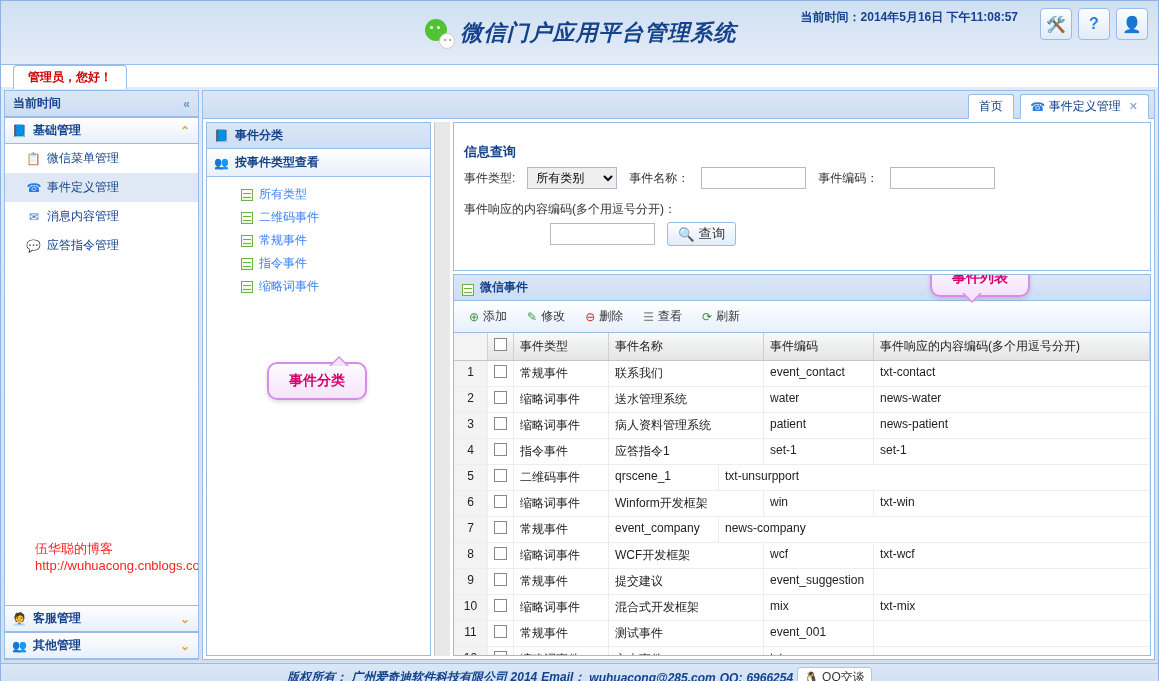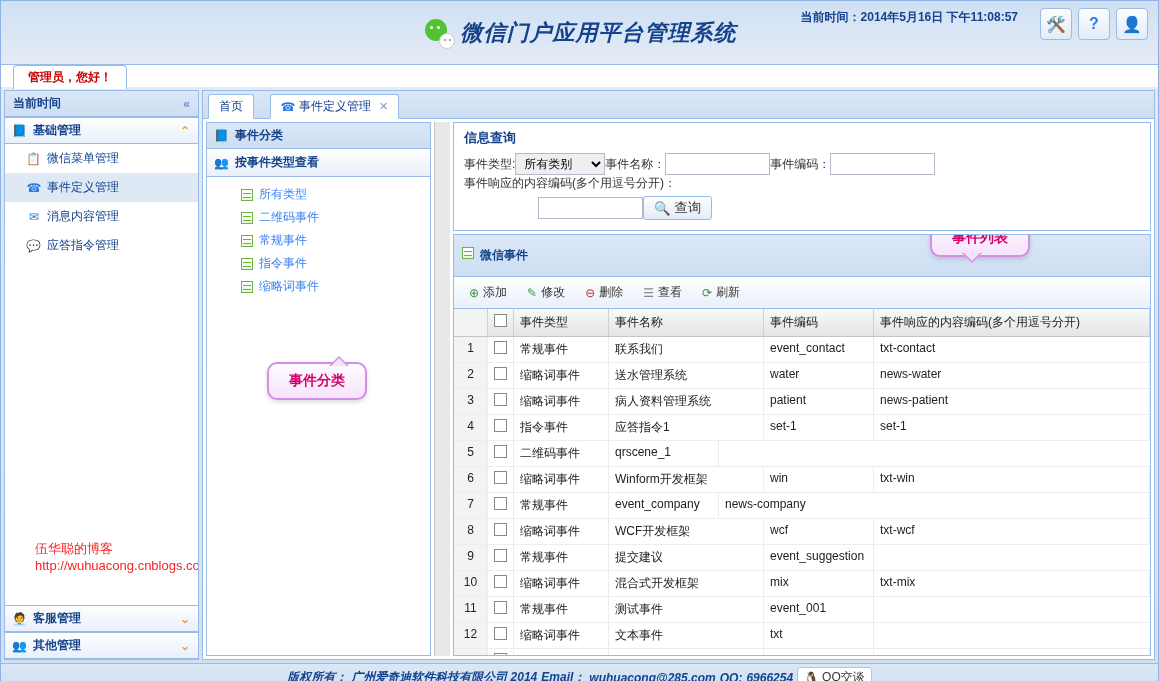--- a/index.html
+++ b/index.html
@@ -23,41 +23,41 @@
 .body { display: flex; height: 576px; padding: 3px; gap: 3px; }
 .sidebar { width: 195px; border: 1px solid #99bbe8; background: #dfe9f6; display: flex; flex-direction: column; }
 .panel-header { background: linear-gradient(#dae7f6, #cddef3); border-bottom: 1px solid #99bbe8; padding: 4px 8px; font-weight: bold; color: #15428b; display: flex; align-items: center; justify-content: space-between; }
 .collapse-icon { color: #6a93c9; cursor: pointer; }
 .nav-group-header { background: linear-gradient(#fefefe, #e8f0fb); border: 1px solid #99bbe8; border-left: none; border-right: none; padding: 4px 8px; font-weight: bold; color: #15428b; display: flex; align-items: center; gap: 6px; justify-content: space-between; cursor: pointer; }
 .nav-items { flex: 1; background: #fff; overflow: auto; position: relative; }
 .nav-item { padding: 6px 8px 6px 22px; display: flex; align-items: center; gap: 6px; color: #15428b; cursor: pointer; }
 .nav-item.active { background: #dfe9f6; }
 .small-icon { width: 14px; height: 14px; display: inline-flex; align-items: center; justify-content: center; font-size: 12px; }
 .main { flex: 1; border: 1px solid #99bbe8; background: #fff; display: flex; flex-direction: column; }
-.tabs-row { background: linear-gradient(#dae7f6, #cddef3); border-bottom: 1px solid #99bbe8; padding: 3px 5px 0 5px; display: flex; gap: 16px; }
+.tabs-row { background: linear-gradient(#dae7f6, #cddef3); border-bottom: 1px solid #99bbe8; padding: 3px 5px 0 5px; display: flex; gap: 6px; justify-content: flex-end; }
 .tab { background: #fff; border: 1px solid #99bbe8; border-bottom: 1px solid #fff; border-radius: 3px 3px 0 0; padding: 3px 10px; font-size: 12px; color: #15428b; display: flex; align-items: center; gap: 4px; cursor: pointer; margin-bottom: -1px; }
 .tab .close { color: #7a9ac7; margin-left: 4px; font-size: 11px; }
 .content-row { flex: 1; display: flex; padding: 3px; gap: 3px; overflow: hidden; }
 .tree-panel { width: 225px; border: 1px solid #99bbe8; display: flex; flex-direction: column; }
 .tree-toolbar { background: linear-gradient(#fefefe, #e8f0fb); border-bottom: 1px solid #99bbe8; padding: 5px 8px; color: #15428b; font-weight: bold; display: flex; align-items: center; gap: 6px; }
 .tree-body { flex: 1; background: #fff; padding: 6px 4px; position: relative; overflow: hidden; }
 .tree-item { padding: 3px 4px 3px 30px; display: flex; align-items: center; gap: 6px; color: #3b82f6; cursor: pointer; }
 .list-icon { width:12px; height:12px; border:1px solid #6cb33f; background:linear-gradient(#fff,#eaf6e0); display:inline-block; }
 .list-icon::before { content:""; display:block; border-top:1px solid #6cb33f; border-bottom:1px solid #6cb33f; height:3px; margin:3px 1px; }
 .right-panel { flex: 1; display: flex; flex-direction: column; gap: 3px; overflow: hidden; }
-.search-panel { border: 1px solid #99bbe8; padding: 6px 10px; background: #fff; }
+.search-panel { border: 1px solid #99bbe8; padding: 20px 10px; background: #fff; }
 .search-title { font-weight: bold; color: #15428b; margin-bottom: 6px; font-size: 13px; }
-.search-row { display: flex; align-items: center; flex-wrap: wrap; margin-bottom: 4px; }
+.search-row { display: flex; align-items: center; gap: 12px; flex-wrap: wrap; margin-bottom: 4px; }
 .search-row label { color: #333; }
 .search-row input, .search-row select { border: 1px solid #b5b8c8; padding: 2px 4px; height: 22px; font-size: 12px; }
 .combo { width: 90px; }
 .txt { width: 105px; }
 .btn { background: linear-gradient(#fefefe, #e1ecf9); border: 1px solid #99bbe8; border-radius: 3px; padding: 2px 10px; cursor: pointer; display: inline-flex; align-items: center; gap: 4px; color: #333; }
 .grid-panel { flex: 1; border: 1px solid #99bbe8; display: flex; flex-direction: column; overflow: hidden; }
-.grid-title { background: linear-gradient(#dae7f6, #cddef3); border-bottom: 1px solid #99bbe8; padding: 12px 8px; color: #15428b; font-weight: bold; display: flex; align-items: flex-start; gap: 6px; }
+.grid-title { background: linear-gradient(#dae7f6, #cddef3); border-bottom: 1px solid #99bbe8; padding: 4px 8px; color: #15428b; font-weight: bold; display: flex; align-items: flex-end; gap: 6px; }
 .grid-toolbar { background: linear-gradient(#fefefe, #e8f0fb); border-bottom: 1px solid #99bbe8; padding: 3px 6px; display: flex; gap: 2px; }
 .tb-btn { padding: 3px 8px; display: flex; align-items: center; gap: 4px; cursor: pointer; color: #333; border: 1px solid transparent; border-radius: 3px; }
 .grid-head { display: flex; background: linear-gradient(#f9f9f9, #e3e4e6); border-bottom: 1px solid #c5c5c5; color: #222; font-weight: normal; }
 .grid-head .cell { padding: 5px 6px; border-right: 1px solid #d0d0d0; overflow: hidden; white-space: nowrap; }
 .grid-body-wrap { flex: 1; overflow: auto; }
 .grid-row { display: flex; border-bottom: 1px solid #ededed; color: #222; }
 .grid-row .cell { padding: 4px 6px; border-right: 1px solid #ededed; overflow: hidden; white-space: nowrap; text-overflow: ellipsis; }
 .c-num { width: 34px; text-align: center; background: #f3f3f3; }
 .c-chk { width: 26px; text-align: center; }
 .c-type { width: 95px; }
@@ -298,20 +298,21 @@
                   <div class="cell c-type">指令事件</div>
                   <div class="cell c-name">应答指令1</div>
                   <div class="cell c-code">set-1</div>
                   <div class="cell c-resp">set-1</div>
                 </div>
                 <div class="grid-row">
                   <div class="cell c-num">5</div>
                   <div class="cell c-chk"><span class="chk"></span></div>
                   <div class="cell c-type">二维码事件</div>
                   <div class="cell c-code">qrscene_1</div>
+                  <div class="cell c-resp">txt-unsurpport</div>
                 </div>
                 <div class="grid-row">
                   <div class="cell c-num">6</div>
                   <div class="cell c-chk"><span class="chk"></span></div>
                   <div class="cell c-type">缩略词事件</div>
                   <div class="cell c-name">Winform开发框架</div>
                   <div class="cell c-code">win</div>
                   <div class="cell c-resp">txt-win</div>
                 </div>
                 <div class="grid-row">

